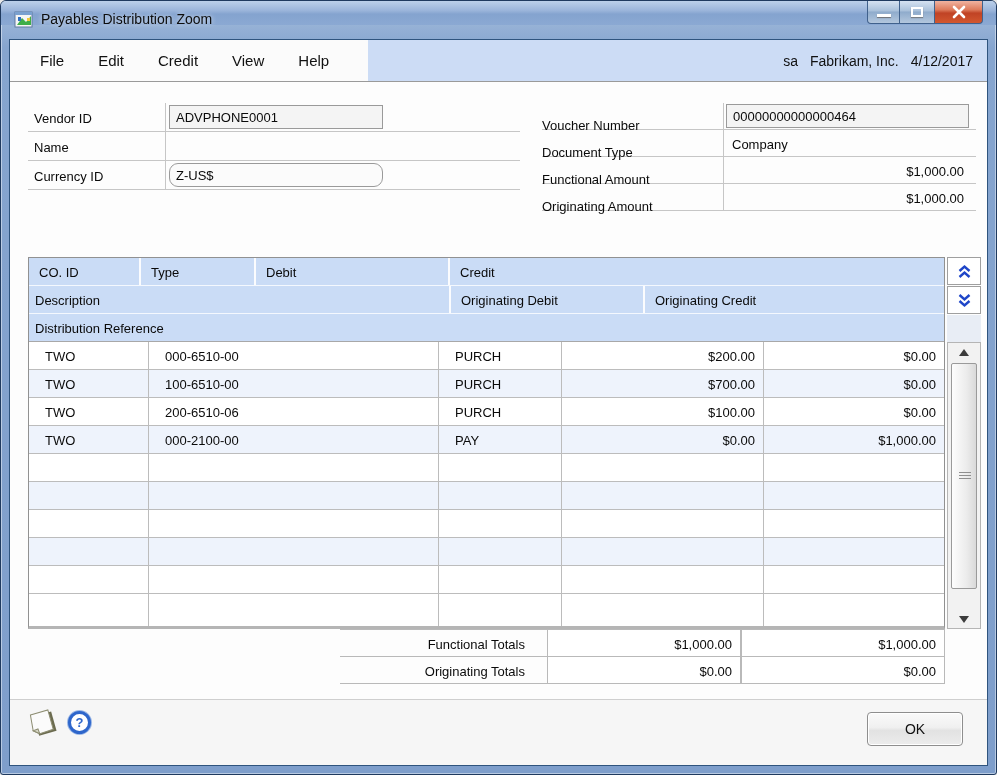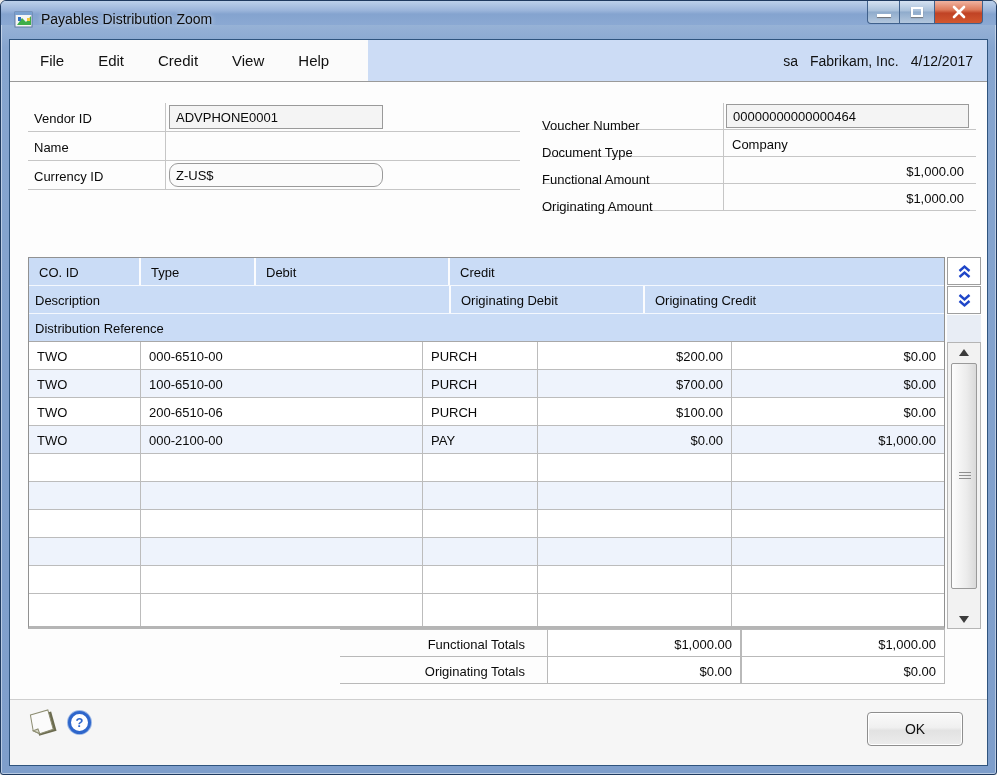--- a/index.html
+++ b/index.html
@@ -60,21 +60,21 @@
   .grid{position:absolute;left:18px;top:174px;width:917px;
     border:1px solid #919191;border-bottom:3px solid #b5b5b5;background:#fff;}
   .ghrow{height:28px;display:flex;background:#cadcf6;border-bottom:1px solid #f4f8fe;}
   .ghrow.last{border-bottom:1px solid #a8a8a8;}
   .gh{padding:7px 0 0 10px;white-space:nowrap;border-right:2px solid #fbfcfe;}
   .gh:last-child{border-right:none;}
   .gbody{height:284px;overflow:hidden;background:#fff;}
   .grow{height:28px;display:flex;border-bottom:1px solid #bcbcbc;background:#fff;}
   .grow.alt{background:#eef3fc;}
   .grow.fill{height:32px;border-bottom:none;}
-  .c{padding:7px 0 12px 8px;white-space:nowrap;overflow:hidden;border-right:1px solid #bcbcbc;}
+  .c{padding:7px 0 12px 8px;white-space:nowrap;overflow:hidden;border-right:1px solid #bcbcbc;margin-left:8px;}
   .c:last-child{border-right:none;}
   .w1{width:112px;}.w2{width:282px;}.w3{width:115px;}.w4{width:194px;}.w5{flex:1;}
   .wdesc{width:422px;}
   .num{text-align:right;padding-right:8px;}
   
   .scol{position:absolute;left:937px;top:174px;width:34px;}
   .chev{height:28px;width:34px;border:1px solid #9f9f9f;background:#fff;
     display:flex;align-items:center;justify-content:center;margin-bottom:1px;}
   .scol-gap{height:27px;width:34px;background:#e8edf5;}
   .strack{position:relative;height:287px;width:34px;background:#f2f2f2;border:1px solid #b5b5b5;}

